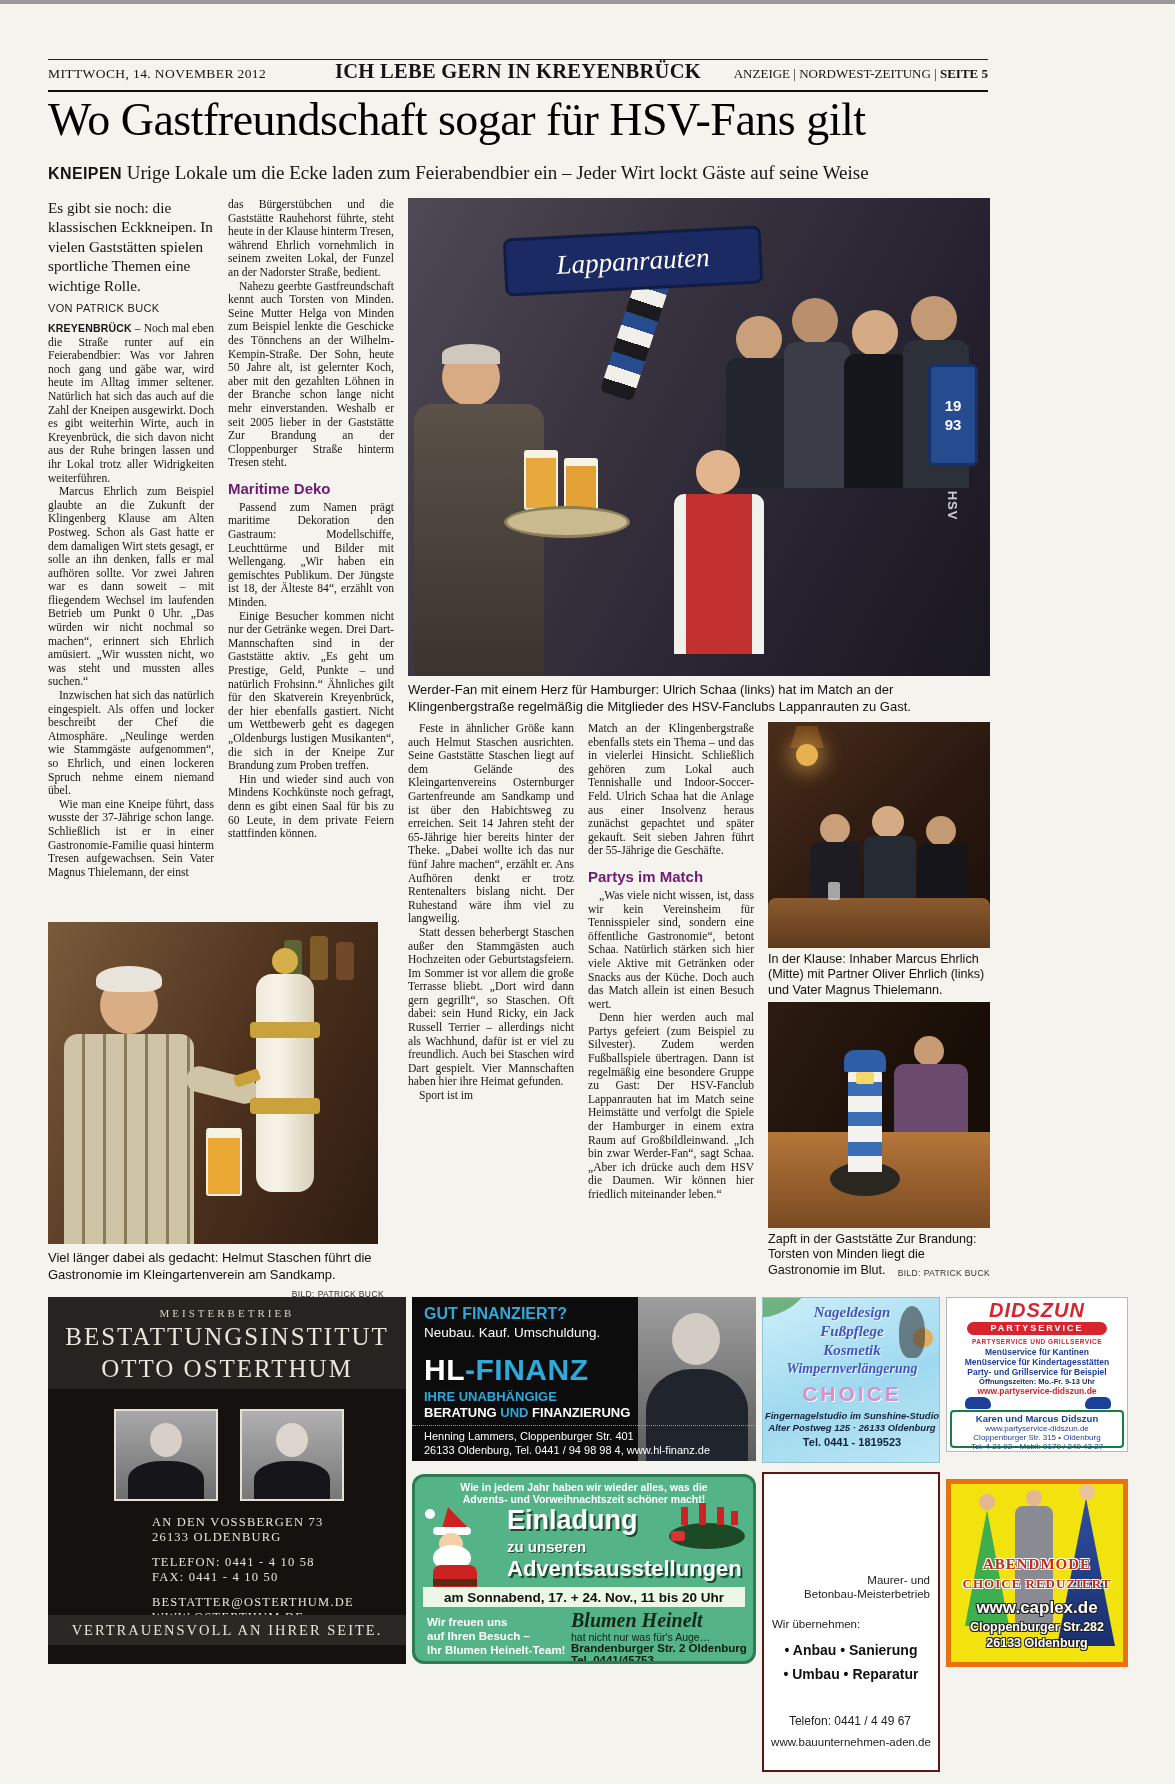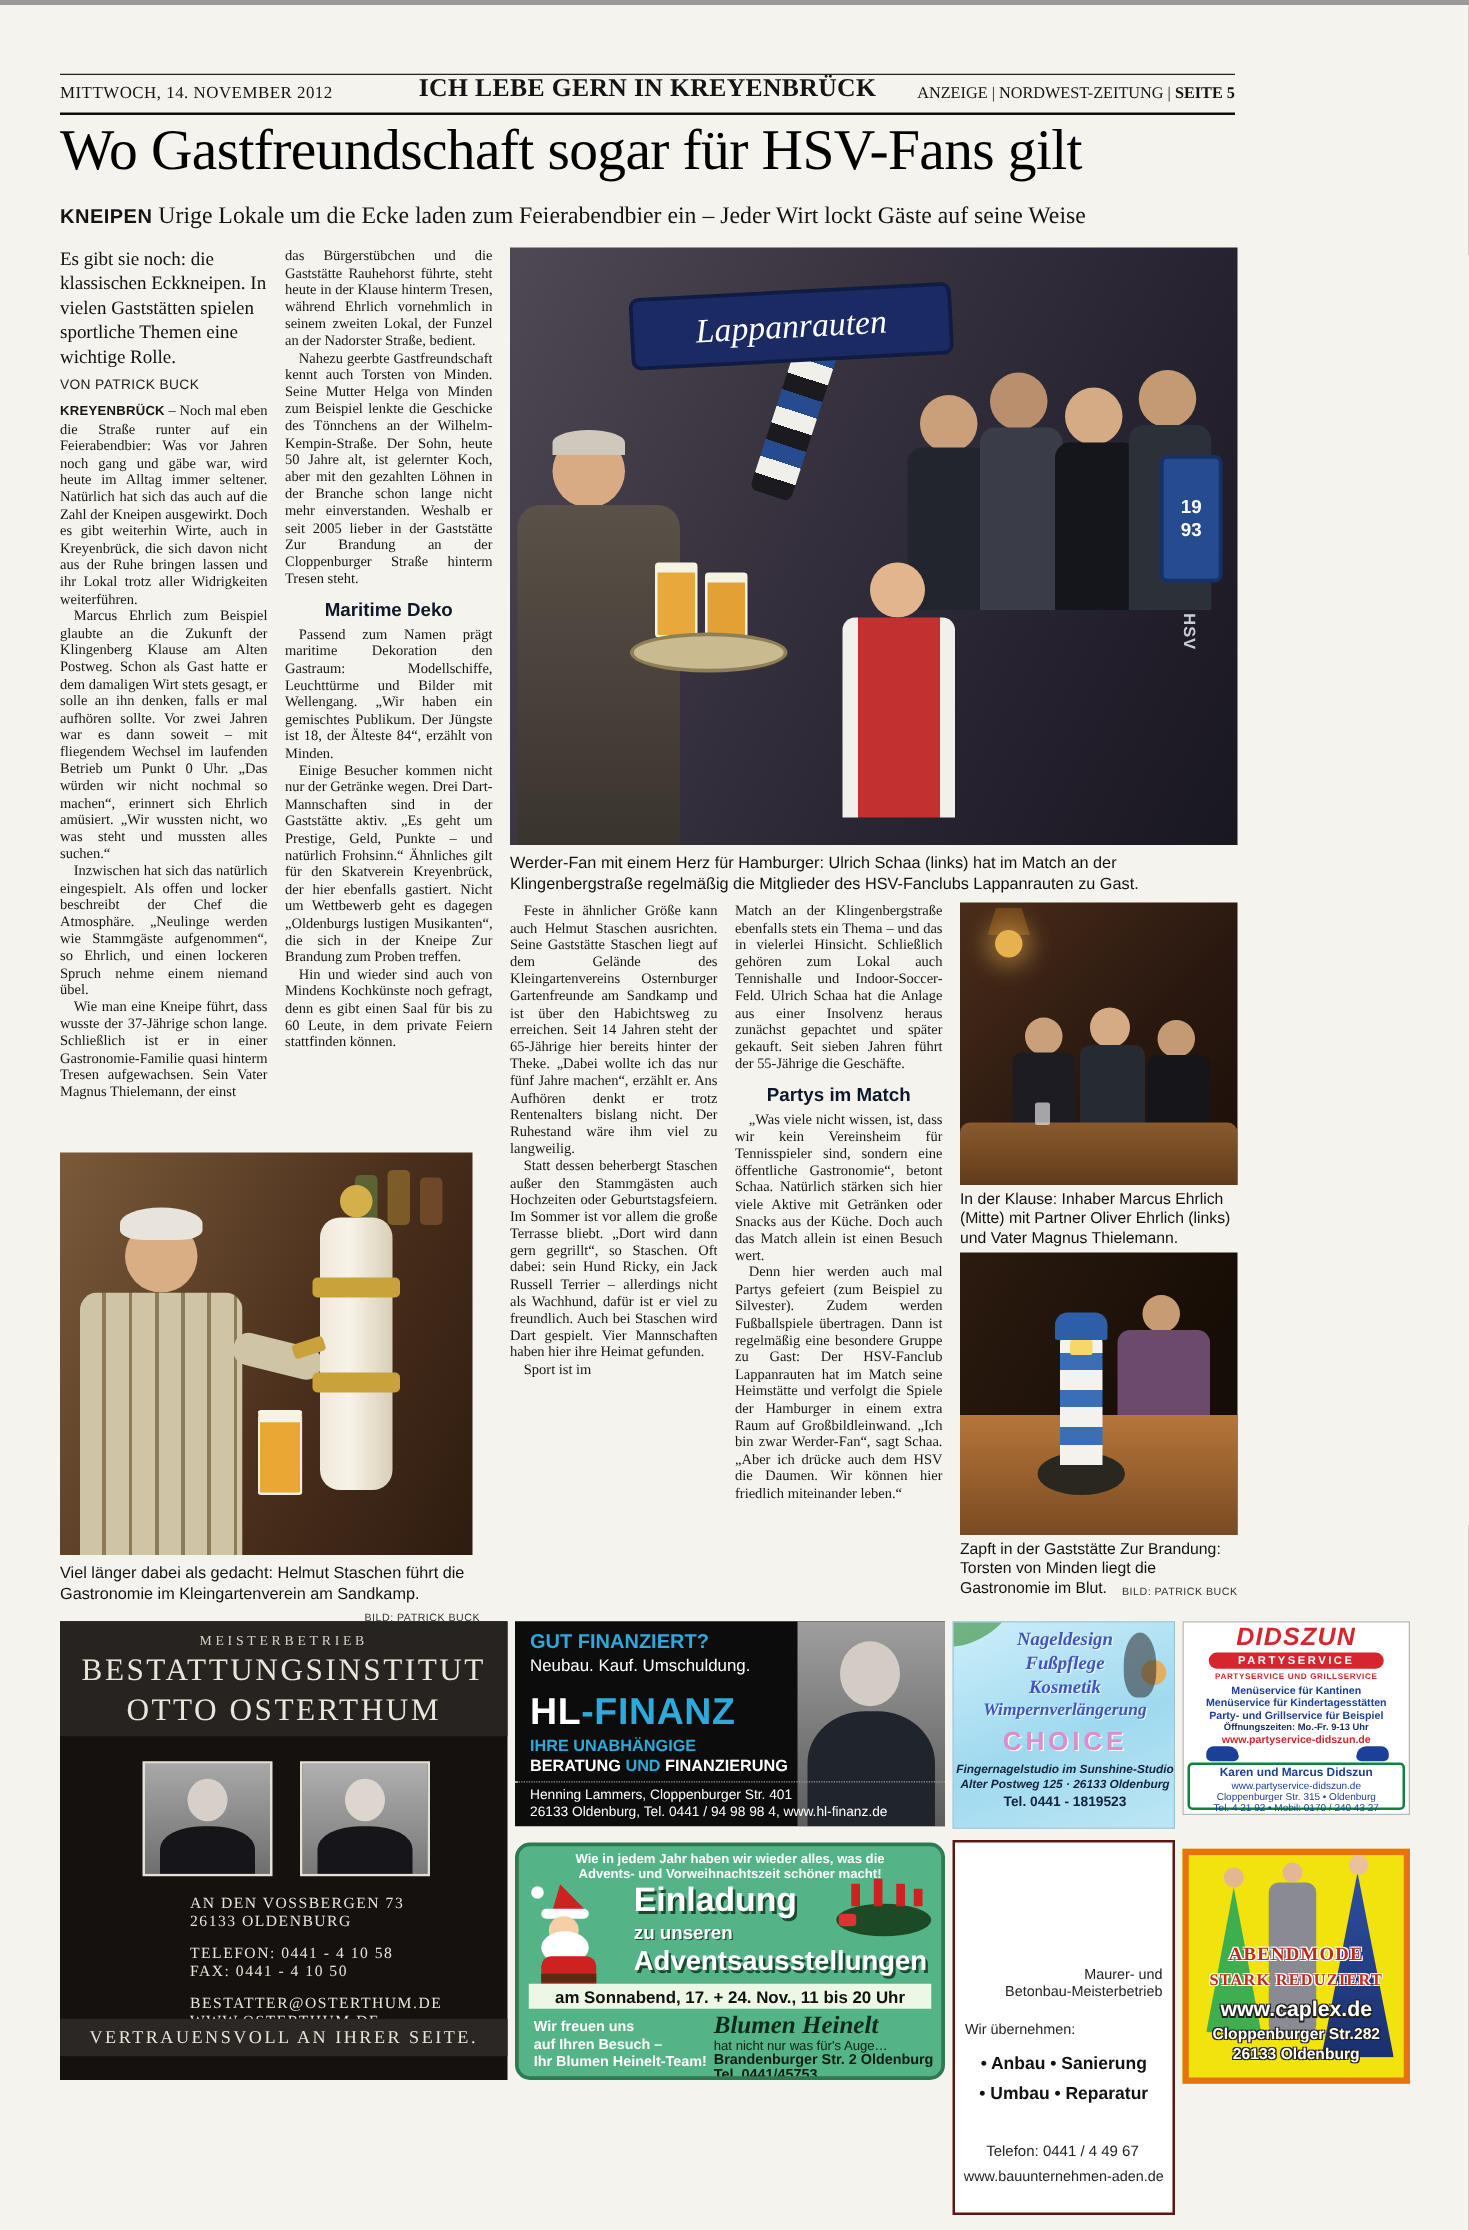--- a/index.html
+++ b/index.html
@@ -4,21 +4,21 @@
 <style>
   html,body{margin:0;padding:0;background:#9a9a9a}
   .page{position:relative;width:1175px;height:1784px;margin:4px auto;background:#f4f3ee;color:#141414;font-family:"Liberation Serif",serif;overflow:hidden}
   .ab{position:absolute}
   .serif{font-family:"Liberation Serif",serif}
   .sans{font-family:"Liberation Sans",sans-serif}
   .b{font-weight:bold}
   .textcol{position:absolute;width:166px;font-family:"Liberation Serif",serif;font-size:11.6px;line-height:13.6px;text-align:justify;overflow:hidden;color:#161616}
   .textcol p{margin:0;text-indent:11px}
   .textcol p.ni{text-indent:0}
-  .subhead{font-family:"Liberation Sans",sans-serif;font-weight:bold;font-size:15px;line-height:17px;margin:10px 0 4px 0;text-align:center;text-indent:0;color:#0f172a}
+  .subhead{font-family:"Liberation Sans",sans-serif;font-weight:bold;font-size:15px;line-height:17px;margin:10px 0 4px 0;text-align:left;text-indent:0;color:#701a75}
   .dateline{font-family:"Liberation Sans",sans-serif;font-weight:bold;font-size:10.5px;letter-spacing:.2px}
   .caption{position:absolute;font-family:"Liberation Sans",sans-serif;font-size:13px;line-height:16.5px;color:#111}
   .capsm{font-size:12.6px;line-height:15.4px}
   .credit{font-family:"Liberation Sans",sans-serif;font-size:8.5px;letter-spacing:.4px;color:#333;white-space:nowrap}
   .photo{position:absolute;overflow:hidden}
   .rule{background:#222}
 </style>
 </head>
 <body>
 
@@ -272,19 +272,19 @@
   </div>
 
   <div class="ab sans" style="left:946px;top:1475px;width:182px;height:188px;background:#f2e20e;border:5px solid #e8720f;box-sizing:border-box;text-align:center;overflow:hidden">
     <div class="ab" style="left:14px;top:26px;width:44px;height:116px;background:#3fae4e;clip-path:polygon(50% 0,100% 100%,0 100%)"></div>
     <div class="ab" style="left:28px;top:10px;width:16px;height:16px;background:#e4b692;border-radius:50%"></div>
     <div class="ab" style="left:64px;top:22px;width:38px;height:122px;background:#8a8a92;border-radius:8px"></div>
     <div class="ab" style="left:75px;top:6px;width:16px;height:16px;background:#e4b692;border-radius:50%"></div>
     <div class="ab" style="left:106px;top:14px;width:58px;height:148px;background:linear-gradient(#2e4fa0,#1a2f6e);clip-path:polygon(50% 0,100% 100%,0 100%)"></div>
     <div class="ab" style="left:128px;top:0;width:16px;height:16px;background:#e9c29c;border-radius:50%"></div>
     <div class="ab serif b" style="left:0;top:72px;width:172px;font-size:15px;letter-spacing:1px;color:#c22a1a;text-shadow:-1px -1px 0 #fff,1px -1px 0 #fff,-1px 1px 0 #fff,1px 1px 0 #fff">ABENDMODE</div>
-    <div class="ab serif b" style="left:0;top:92px;width:172px;font-size:13px;letter-spacing:1px;color:#c22a1a;text-shadow:-1px -1px 0 #fff,1px -1px 0 #fff,-1px 1px 0 #fff,1px 1px 0 #fff">STARK REDUZIERT</div>
+    <div class="ab serif b" style="left:0;top:92px;width:172px;font-size:13px;letter-spacing:1px;color:#c22a1a;text-shadow:-1px -1px 0 #fff,1px -1px 0 #fff,-1px 1px 0 #fff,1px 1px 0 #fff">CHOICE REDUZIERT</div>
     <div class="ab b" style="left:0;top:114px;width:172px;font-size:17px;color:#fff;text-shadow:-1px -1px 0 #222,1px -1px 0 #222,-1px 1px 0 #222,1px 1px 0 #222">www.caplex.de</div>
     <div class="ab b" style="left:0;top:136px;width:172px;font-size:12.5px;color:#fff;text-shadow:-1px -1px 0 #222,1px -1px 0 #222,-1px 1px 0 #222,1px 1px 0 #222">Cloppenburger Str.282</div>
     <div class="ab b" style="left:0;top:152px;width:172px;font-size:12.5px;color:#fff;text-shadow:-1px -1px 0 #222,1px -1px 0 #222,-1px 1px 0 #222,1px 1px 0 #222">26133 Oldenburg</div>
   </div>
 
 </div>
 
 </body></html>

